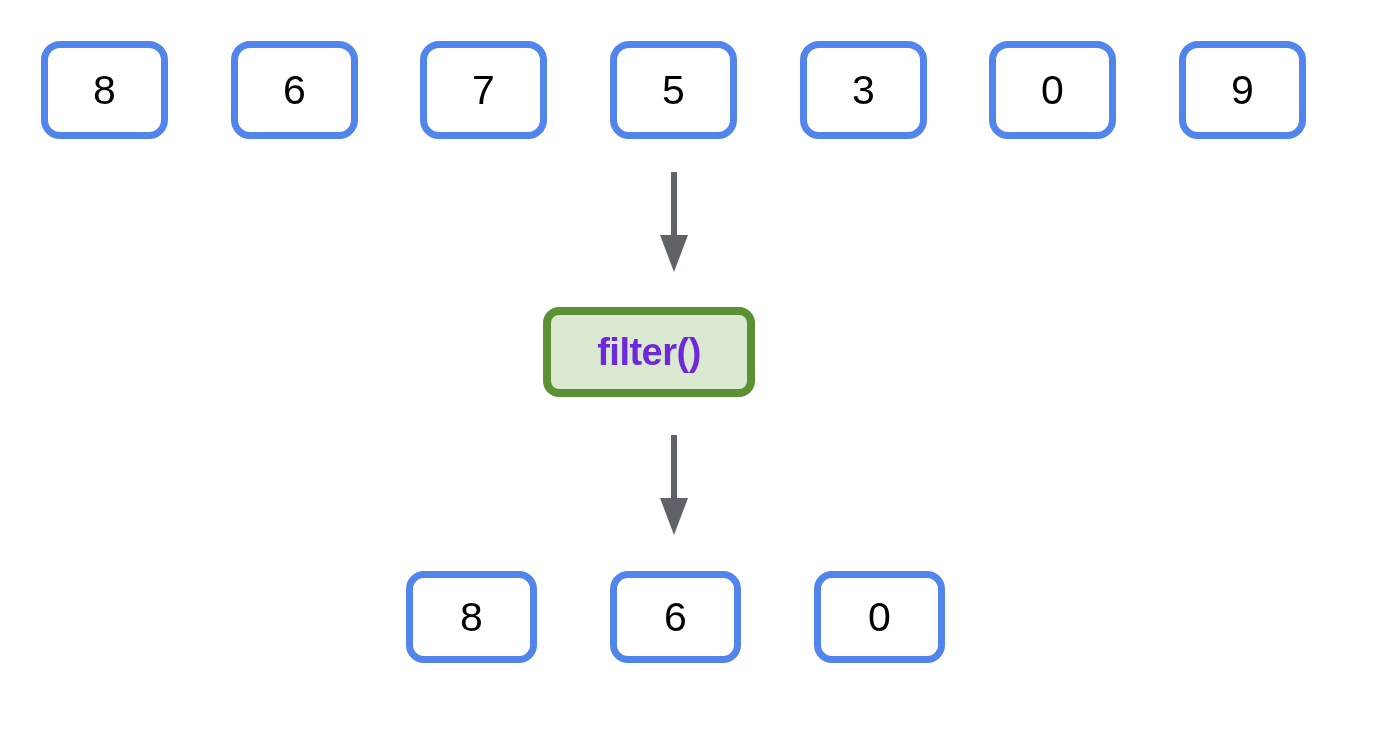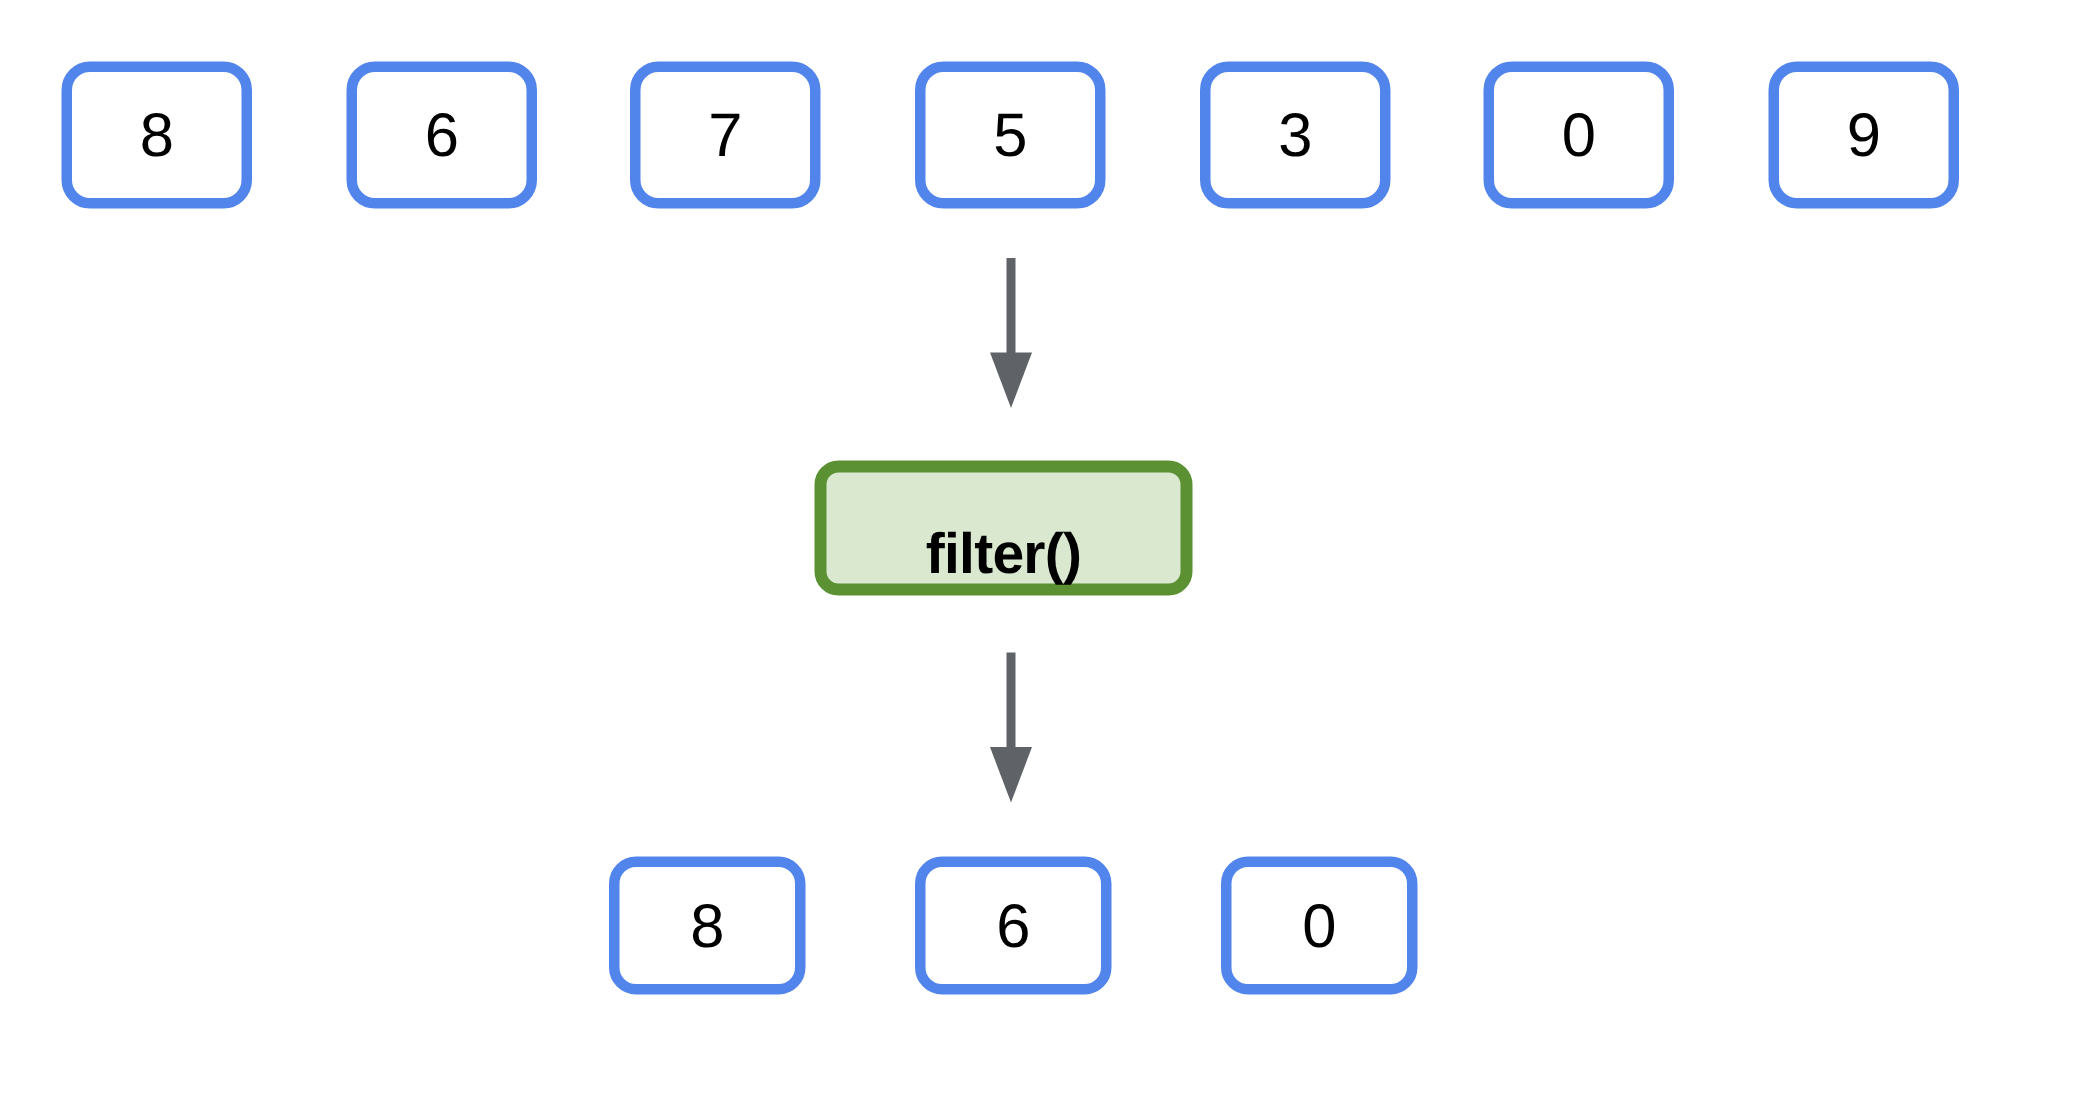--- a/index.html
+++ b/index.html
@@ -114,21 +114,21 @@
       <span class="val-text">9</span>
     </div>
 
   </div>
 
   <svg class="arrow-svg" style="left:645px; top:165px;" width="58" height="115" viewBox="0 0 58 115">
     <line x1="29" y1="7" x2="29" y2="73" stroke="#5f6368" stroke-width="6"></line>
     <polygon points="15,70 43,70 29,107" fill="#5f6368"></polygon>
   </svg>
 
-  <div class="op-node" style="left: 543px; top: 307px; width: 252px; height: 90px; border-color: rgb(91, 144, 51); background: rgb(218, 232, 208); color: #000000; align-items: flex-end;">
+  <div class="op-node" style="left: 543px; top: 307px; width: 212px; height: 90px; border-color: rgb(91, 144, 51); background: rgb(218, 232, 208); color: #6d28d9;">
     <span class="op-label">filter()</span>
   </div>
 
   <svg class="arrow-svg" style="left:645px; top:428px;" width="58" height="115" viewBox="0 0 58 115">
     <line x1="29" y1="7" x2="29" y2="73" stroke="#5f6368" stroke-width="6"></line>
     <polygon points="15,70 43,70 29,107" fill="#5f6368"></polygon>
   </svg>
 
   <div class="row-output">
 

